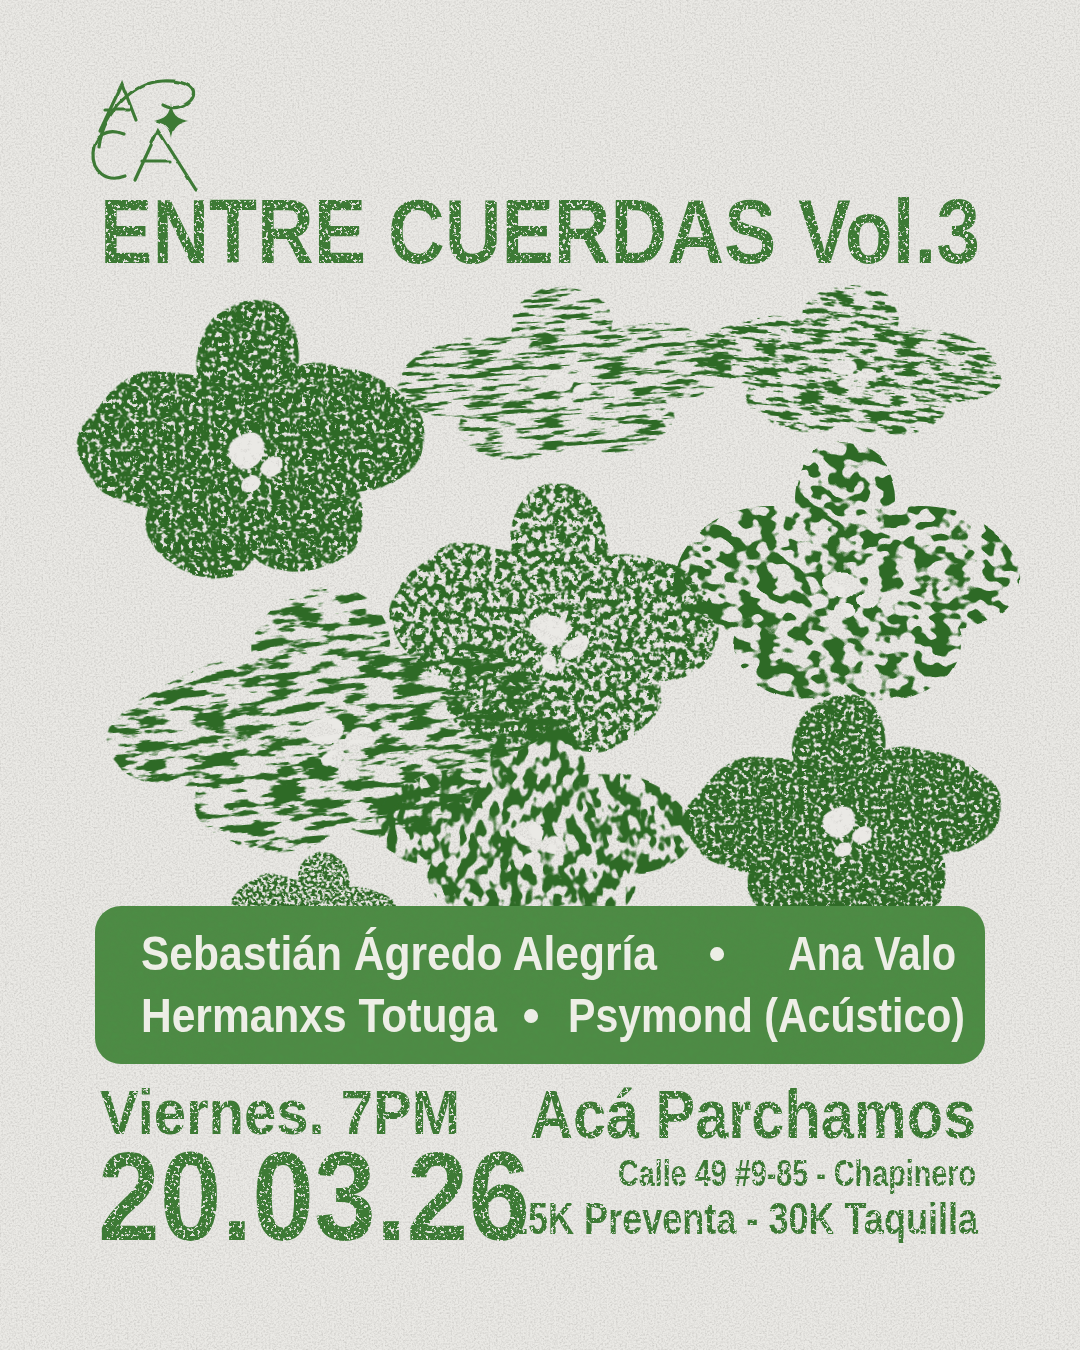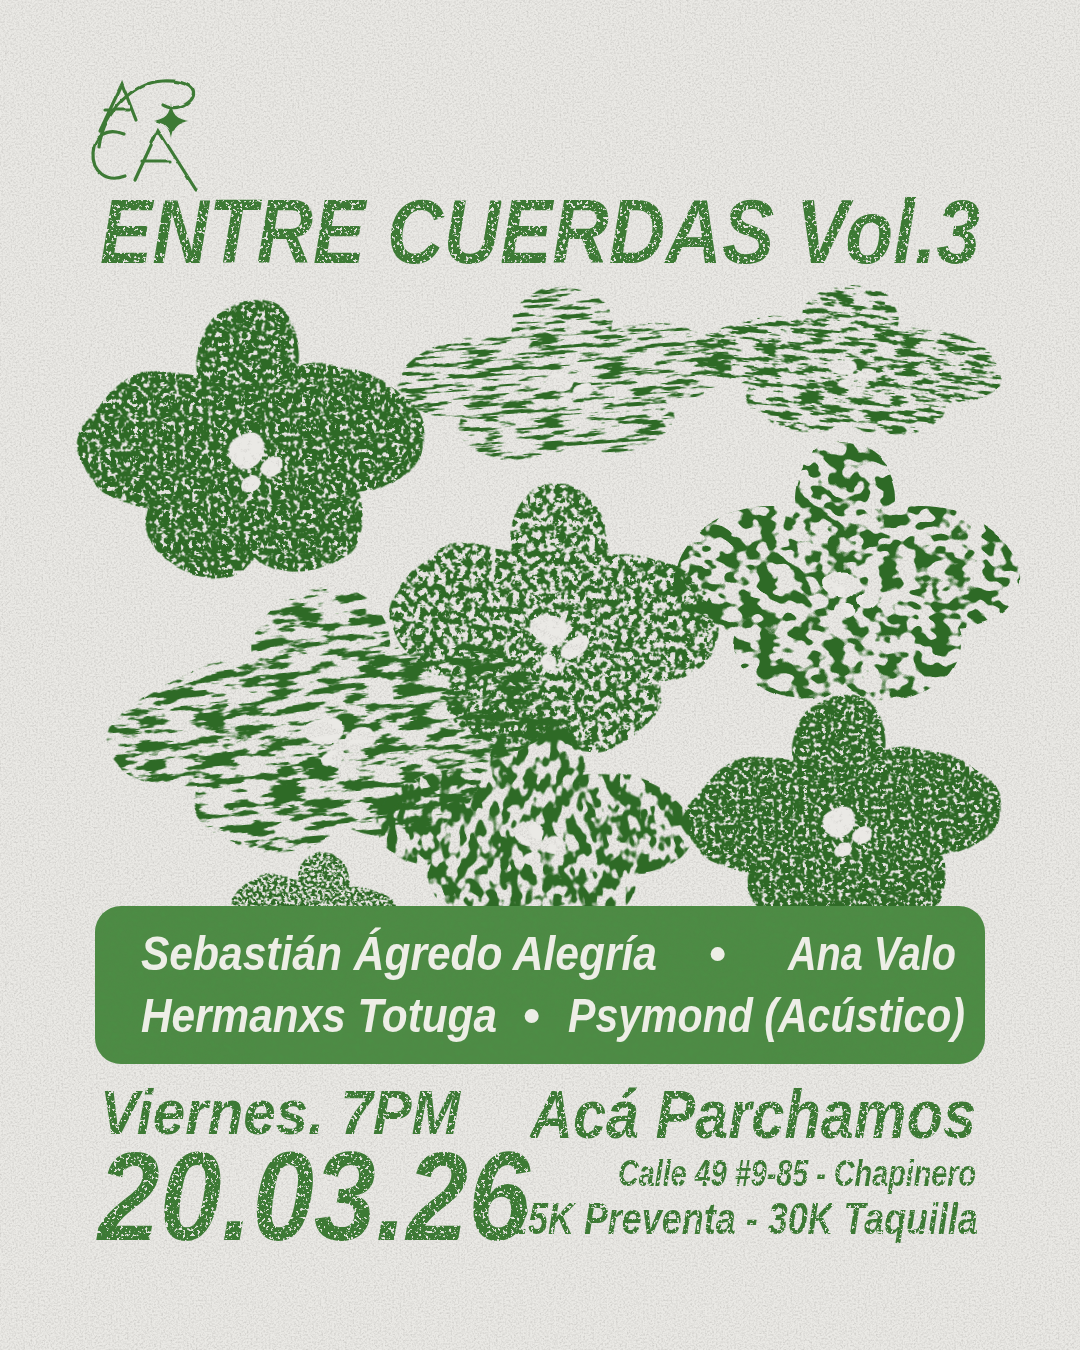--- a/index.html
+++ b/index.html
@@ -1,16 +1,16 @@
 <!DOCTYPE html>
 <html><head>
 <meta charset="utf-8">
 <style>
   html,body{margin:0;padding:0;background:#cfcec9;}
-  .page{position:relative;width:1080px;height:1350px;background:#eae9e5;overflow:hidden;font-style:italic;}
+  .page{position:relative;width:1080px;height:1350px;background:#eae9e5;overflow:hidden;}
   svg{display:block;}
   text{font-family:"Liberation Sans","DejaVu Sans",sans-serif;}
   .g-txt{fill:#3e7a36;font-weight:bold;}
   .band-txt{fill:#edeee6;font-weight:bold;}
 </style>
 </head>
 <body>
 
 <div class="page">
 <svg width="1080" height="1350" viewBox="0 0 1080 1350" xmlns="http://www.w3.org/2000/svg">

